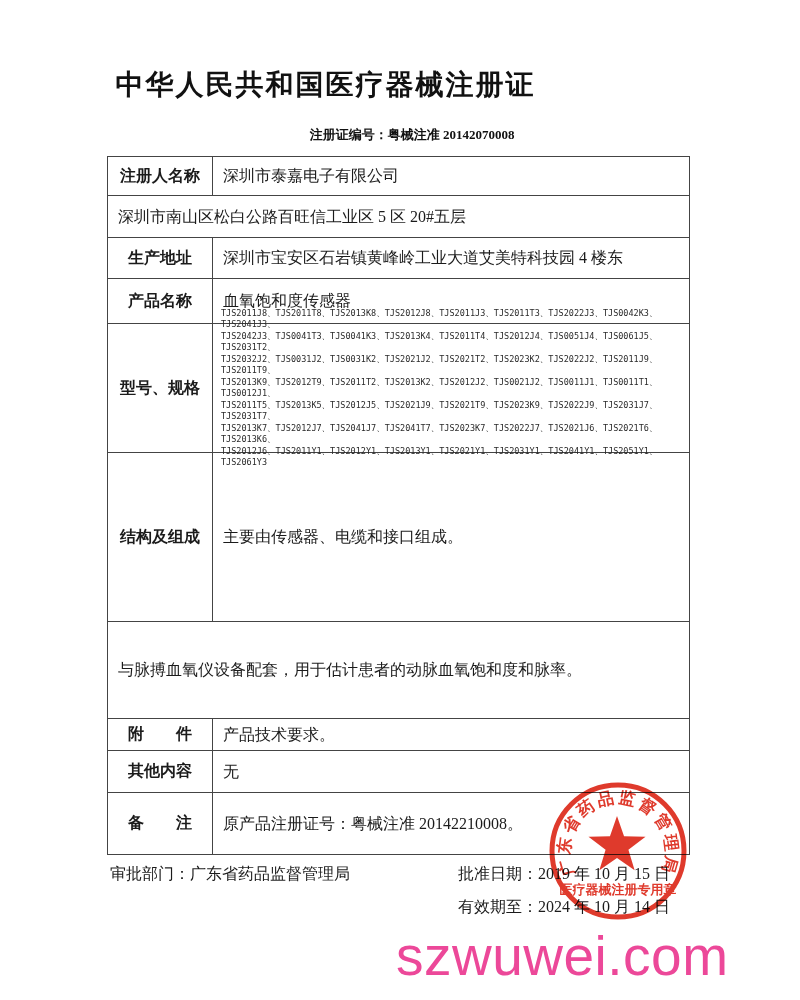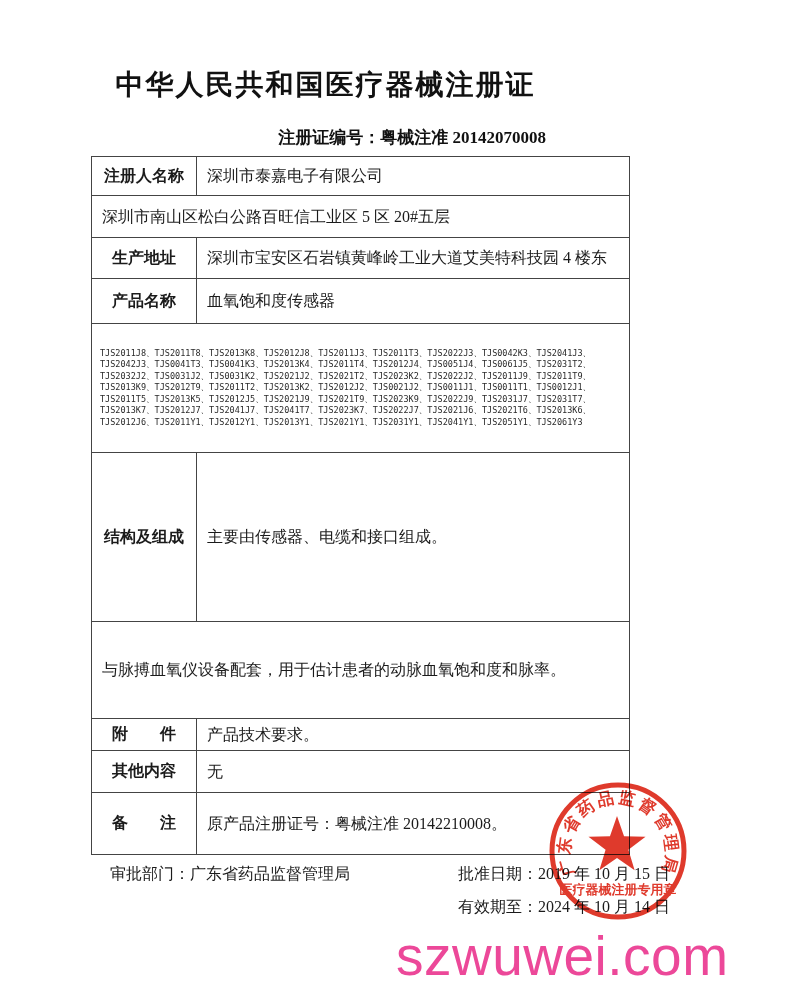--- a/index.html
+++ b/index.html
@@ -13,24 +13,24 @@
   }
   .doc-title {
     position: absolute; top: 66px; left: 0; width: 651px;
     text-align: center;
     font-size: 28px; font-weight: 700; letter-spacing: 2px;
     color: #111;
   }
   .cert-no-line {
     position: absolute; top: 126px; left: 0; width: 800px;
     text-align: center;
-    font-size: 17px; font-weight: 700; color: #111; padding-left: 24px;
+    font-size: 13px; font-weight: 700; color: #111; padding-left: 24px;
   }
   .cert-table {
-    position: absolute; left: 91px; top: 156px; width: 539px;
+    position: absolute; left: 107px; top: 156px; width: 583px;
     border: 1px solid #444;
   }
   .row { display: flex; border-top: 1px solid #444; }
   .row:first-child { border-top: none; }
   .cell-label {
     width: 105px; flex: 0 0 105px;
     border-right: 1px solid #444;
     display: flex; align-items: center; justify-content: center;
     font-weight: 700; font-size: 16px; text-align: center;
     line-height: 1.3;
@@ -99,20 +99,21 @@
     <div class="cell-label">生产地址</div>
     <div class="cell-value">深圳市宝安区石岩镇黄峰岭工业大道艾美特科技园 4 楼东</div>
   </div>
 
   <div class="row r4">
     <div class="cell-label">产品名称</div>
     <div class="cell-value">血氧饱和度传感器</div>
   </div>
 
   <div class="row r5">
+    <div class="cell-label">型号、规格</div>
     <div class="cell-value models">
       <div>TJS2011J8、TJS2011T8、TJS2013K8、TJS2012J8、TJS2011J3、TJS2011T3、TJS2022J3、TJS0042K3、TJS2041J3、</div>
       <div>TJS2042J3、TJS0041T3、TJS0041K3、TJS2013K4、TJS2011T4、TJS2012J4、TJS0051J4、TJS0061J5、TJS2031T2、</div>
       <div>TJS2032J2、TJS0031J2、TJS0031K2、TJS2021J2、TJS2021T2、TJS2023K2、TJS2022J2、TJS2011J9、TJS2011T9、</div>
       <div>TJS2013K9、TJS2012T9、TJS2011T2、TJS2013K2、TJS2012J2、TJS0021J2、TJS0011J1、TJS0011T1、TJS0012J1、</div>
       <div>TJS2011T5、TJS2013K5、TJS2012J5、TJS2021J9、TJS2021T9、TJS2023K9、TJS2022J9、TJS2031J7、TJS2031T7、</div>
       <div>TJS2013K7、TJS2012J7、TJS2041J7、TJS2041T7、TJS2023K7、TJS2022J7、TJS2021J6、TJS2021T6、TJS2013K6、</div>
       <div>TJS2012J6、TJS2011Y1、TJS2012Y1、TJS2013Y1、TJS2021Y1、TJS2031Y1、TJS2041Y1、TJS2051Y1、TJS2061Y3</div>
     </div>
   </div>

